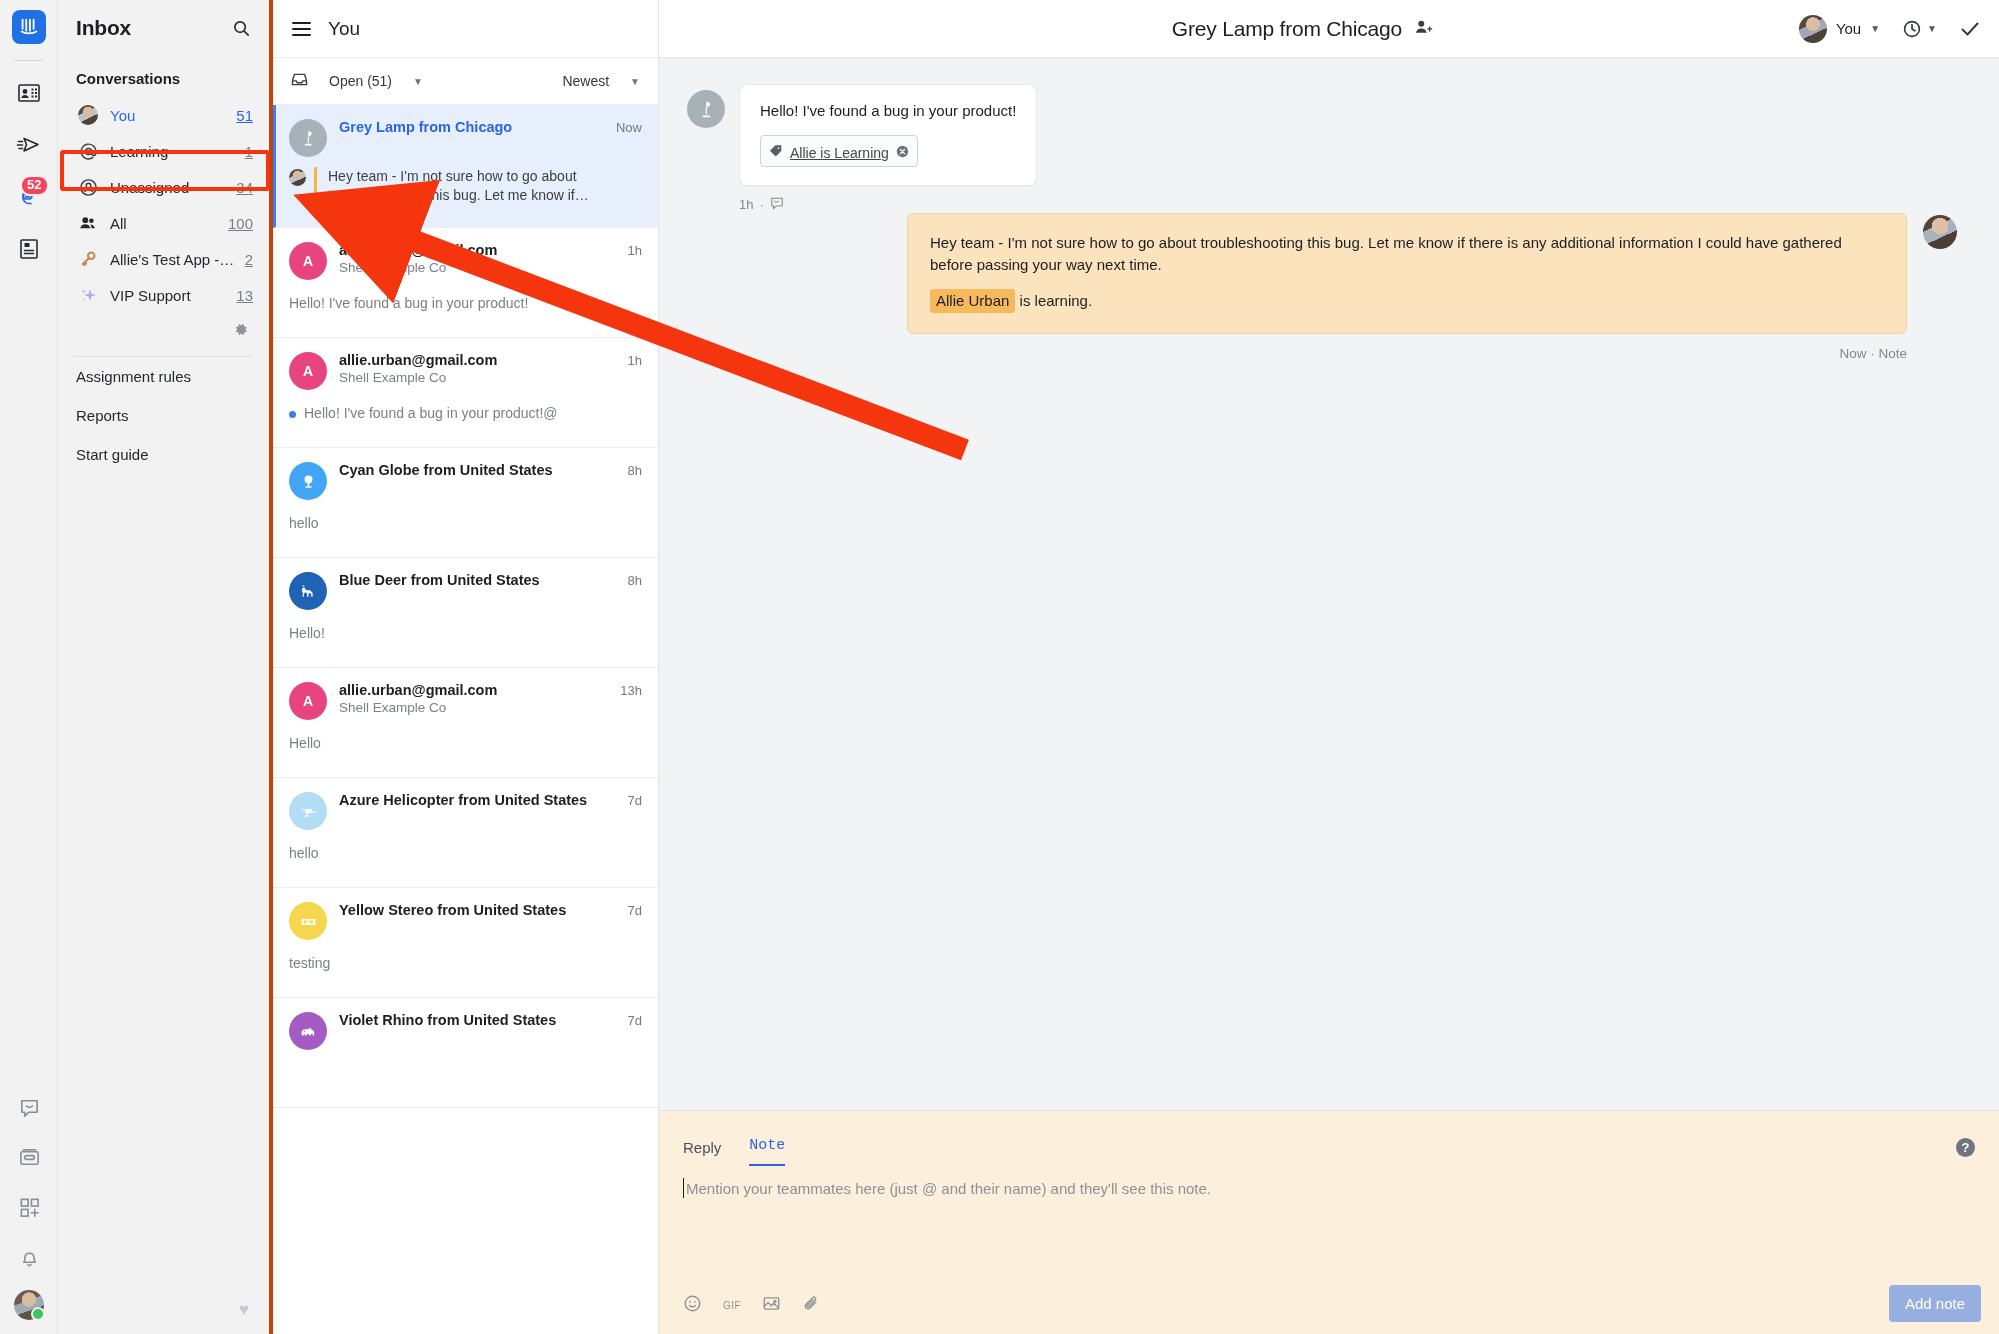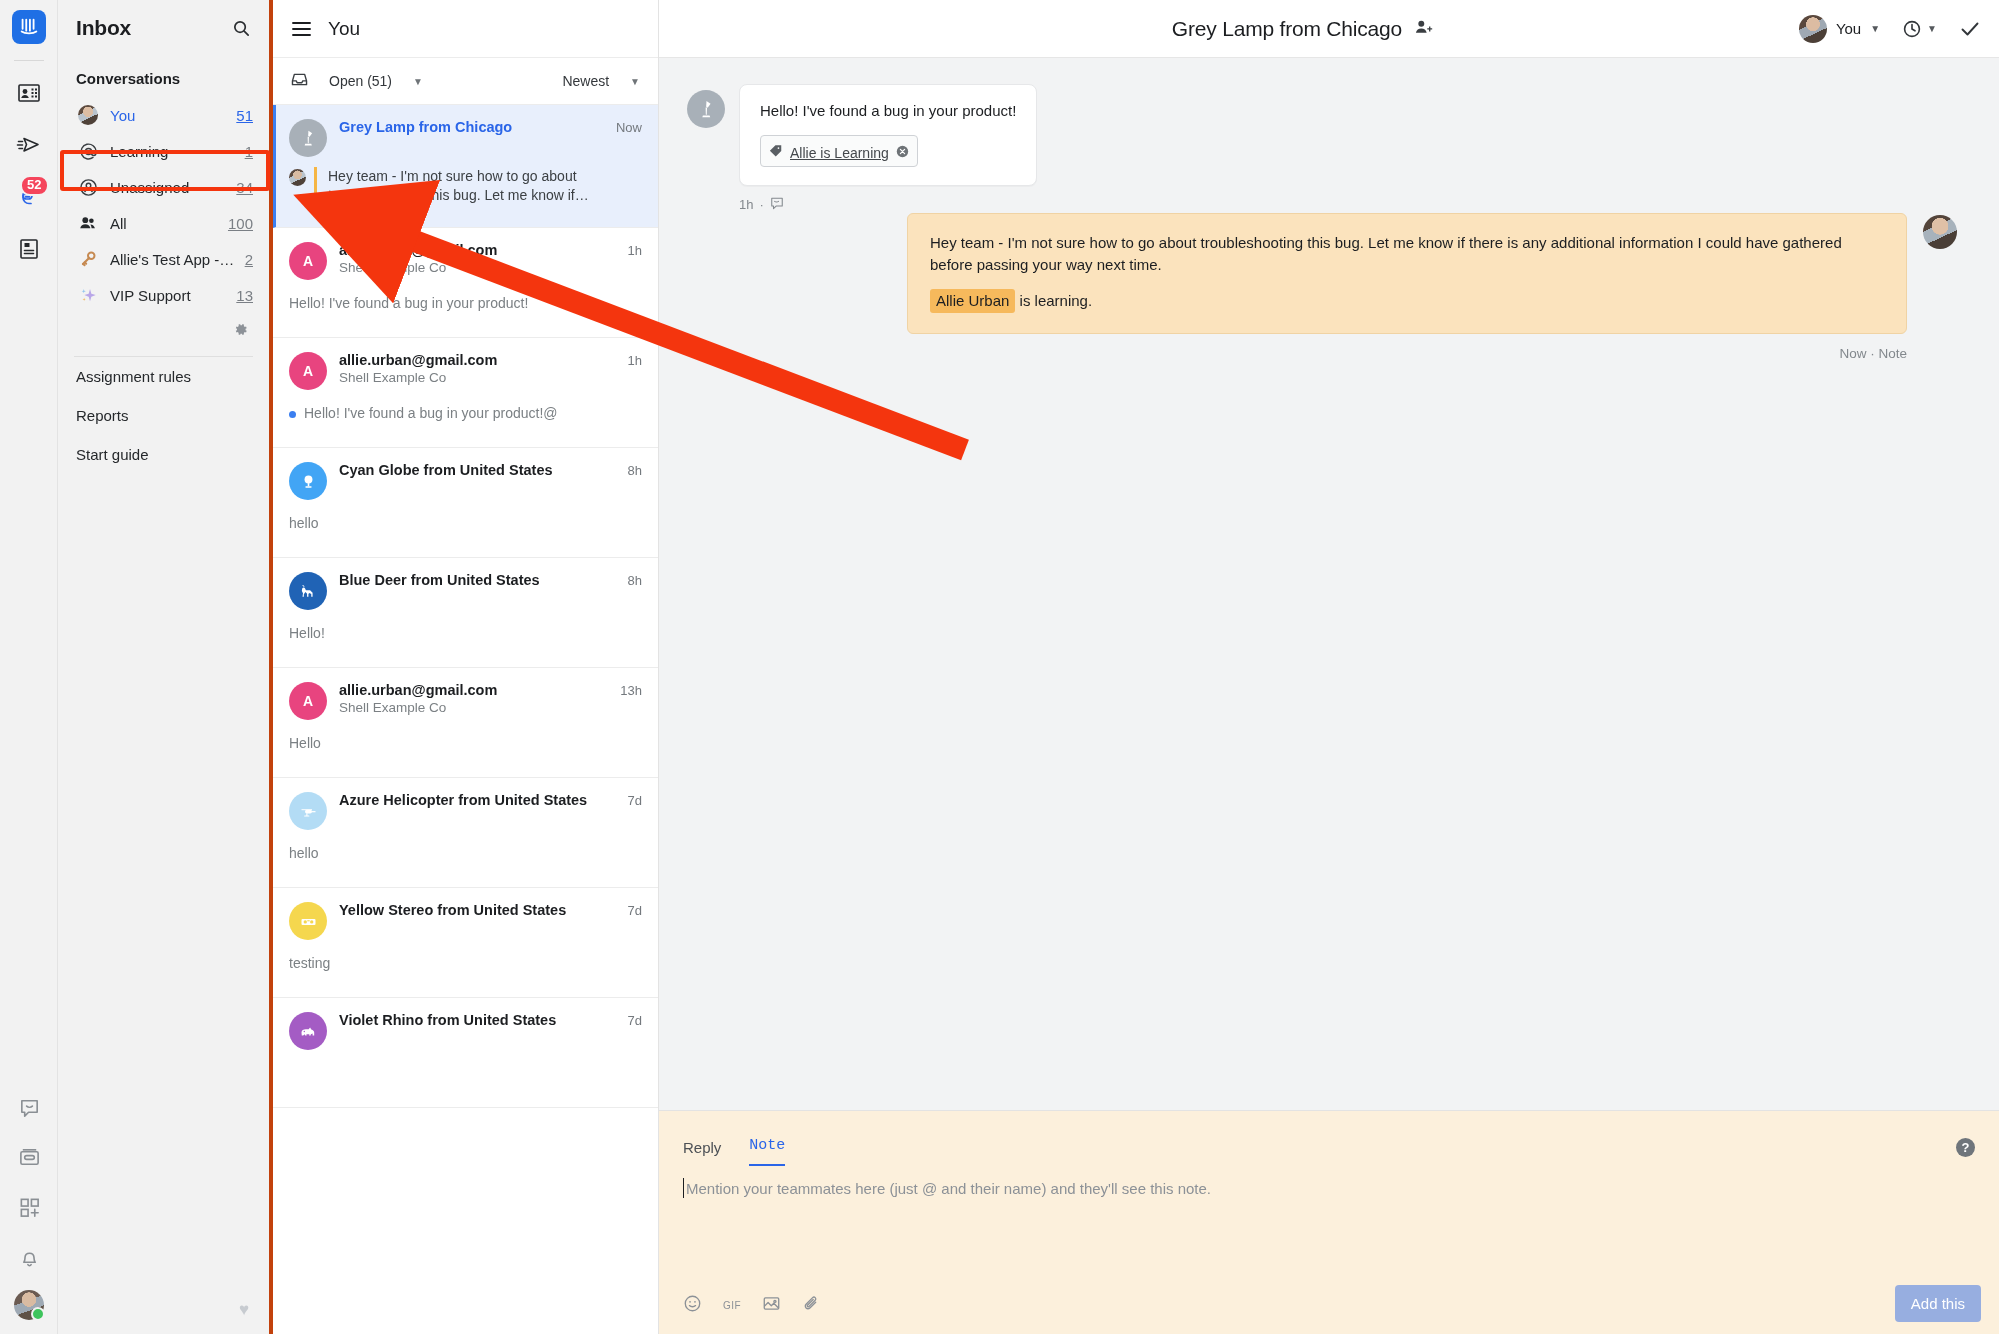--- a/index.html
+++ b/index.html
@@ -761,21 +761,21 @@
             <path d="M2.4 13l4-4 3.4 3.4 2.6-2.6 5.2 5.2"></path>
             <circle cx="13.6" cy="7.8" r="1.1"></circle>
           </svg>
         </span>
         <span>
           <svg width="19" height="19" viewBox="0 0 20 20" fill="none" stroke="#8c9197" stroke-width="1.4" stroke-linecap="round">
             <path d="M14.4 8.6 8.3 14.7a2.8 2.8 0 1 1-4-4l6.9-6.9a1.9 1.9 0 0 1 2.7 2.7l-6.8 6.8a1 1 0 0 1-1.4-1.4l6.1-6.1"></path>
           </svg>
         </span>
       </div>
-      <button class="add-note-btn">Add this</button>
+      <button class="add-note-btn">Add note</button>
     </div>
   </div>
 
   <div class="anno-box"></div>
   <svg class="anno-arrow" viewBox="0 0 1999 1334">
     <defs>
       <marker id="ah" markerWidth="6" markerHeight="6" refX="4.7" refY="3" orient="auto">
         <path d="M0,0 L6,3 L0,6 z" fill="#f4350e"></path>
       </marker>
     </defs>

